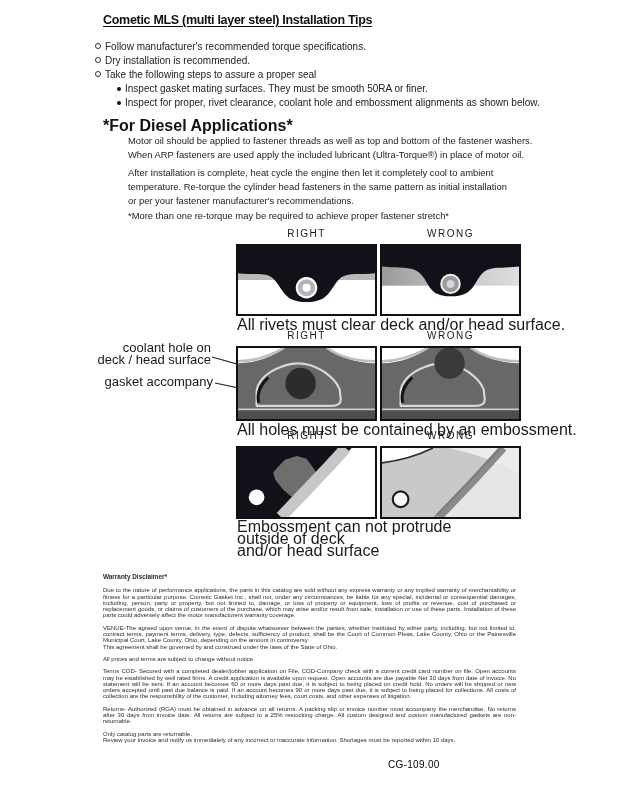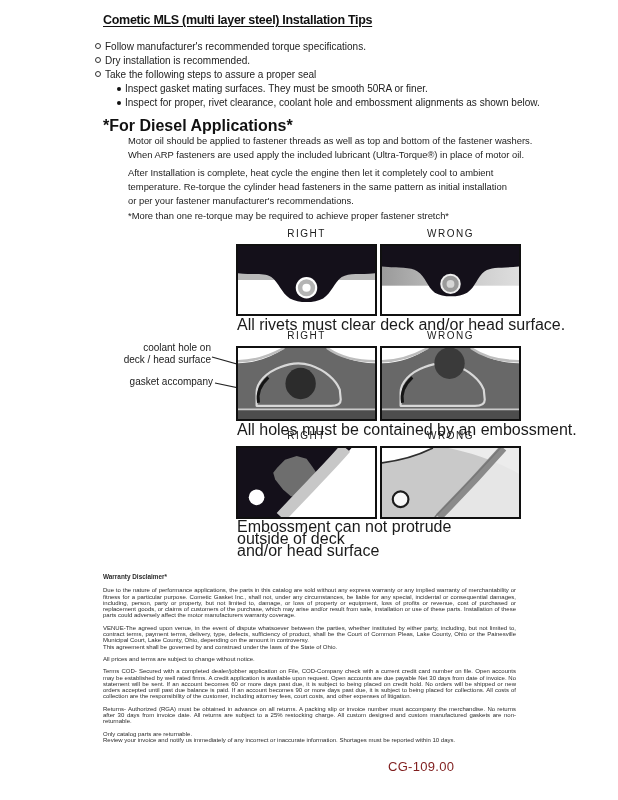--- a/index.html
+++ b/index.html
@@ -18,25 +18,25 @@
           margin-right:4px;flex:0 0 auto;position:relative;top:-1px;}
   .sb-row{display:flex;align-items:baseline;padding-left:22px;}
   .sb-mark{width:4px;height:4px;background:#111;border-radius:50%;display:inline-block;
            margin-right:4px;flex:0 0 auto;position:relative;top:-1px;}
   .diesel-h{left:103px;top:117px;font-size:16px;font-weight:bold;color:#111;}
   .para{left:103px;font-size:9.4px;line-height:14px;color:#222;white-space:pre-line;margin-left:25px;}
   .fig-label{font-size:10px;letter-spacing:1.5px;color:#1a1a1a;text-align:center;width:141px;}
   .fig-box{width:141px;box-sizing:border-box;border:2px solid #101010;background:#fff;}
   .fig-box svg{display:block;width:100%;height:100%;}
   .fig-caption{left:237px;font-size:16px;color:#1a1a1a;white-space:pre-line;line-height:12px;}
-  .callout{font-size:10px;color:#1a1a1a;text-align:right;line-height:11.5px;white-space:pre-line;}
+  .callout{font-size:13px;color:#1a1a1a;text-align:right;line-height:11.5px;white-space:pre-line;}
   .legal{left:103px;top:574px;width:413px;font-size:6px;line-height:6.3px;color:#2b2b2b;}
   .legal p{margin:0 0 6px 0;text-align:justify;white-space:pre-line;}
   .legal .lh{font-weight:bold;font-size:6.4px;margin:0 0 7px 0;}
-  .pagecode{left:388px;top:759px;font-size:13px;color:#7f1d1d;letter-spacing:0.3px;}
+  .pagecode{left:388px;top:759px;font-size:10px;color:#000000;letter-spacing:0.3px;}
 </style>
 </head>
 <body>
 
 <div class="page">
 
   <div class="abs title">Cometic MLS (multi layer steel) Installation Tips</div>
 
   <div class="abs bullets">
     <div class="b-row">

